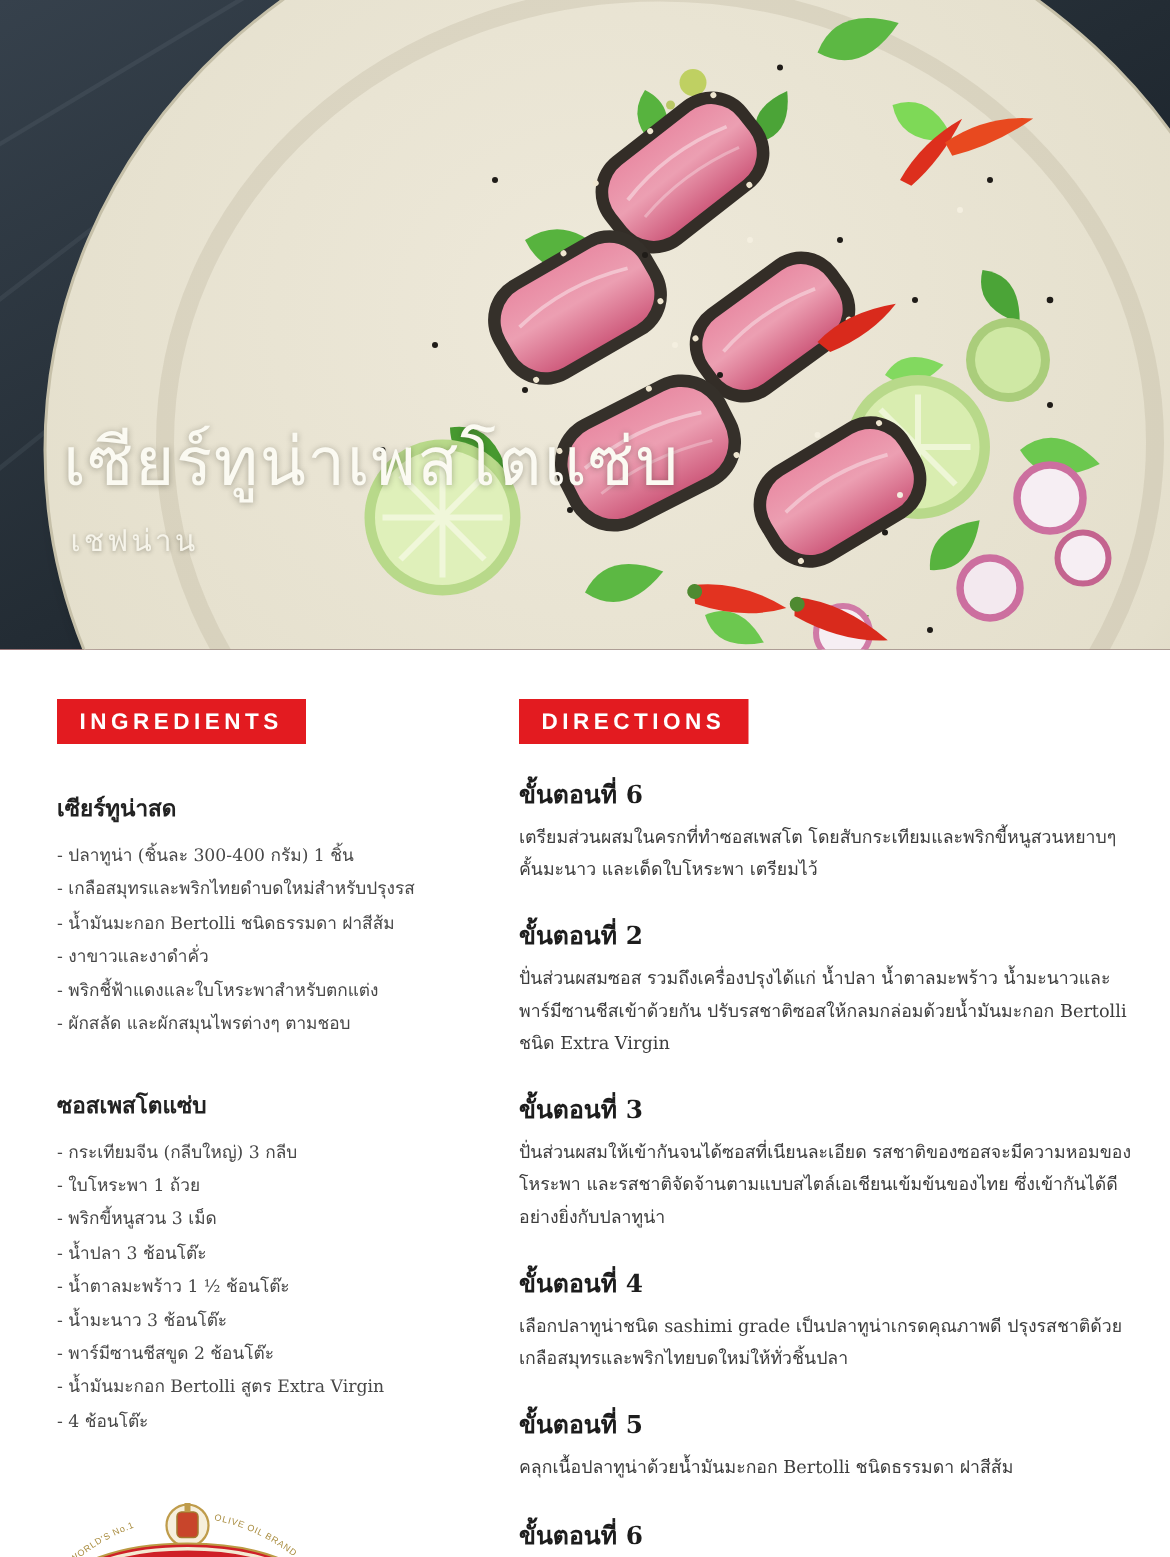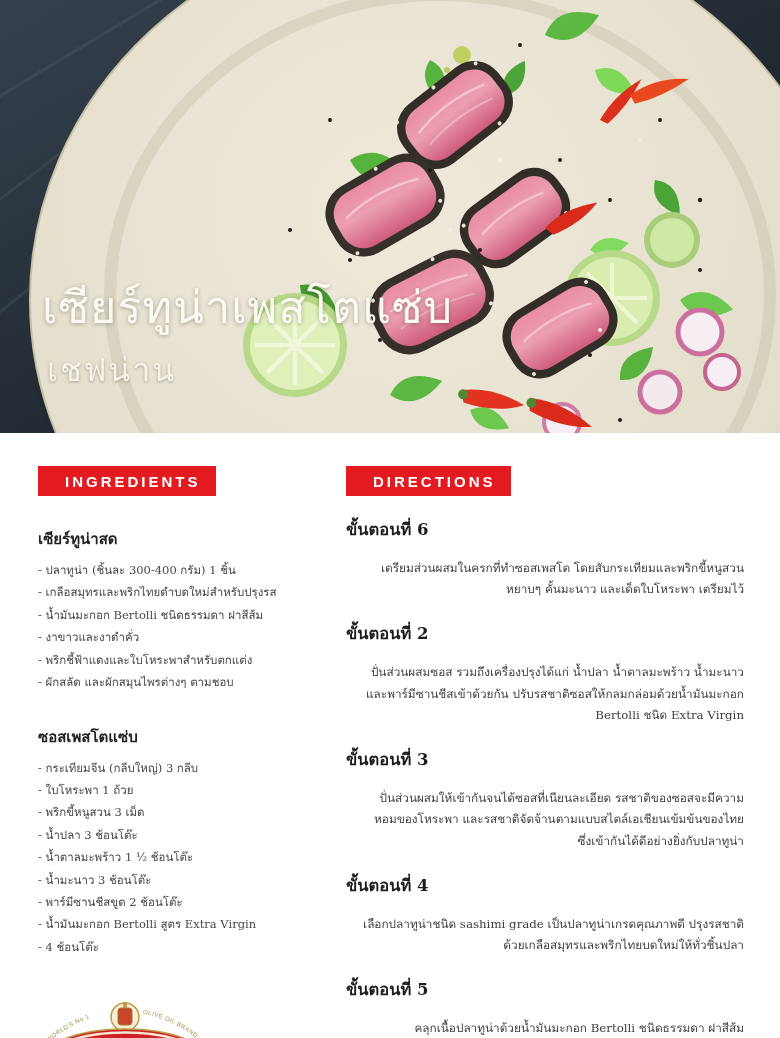--- a/index.html
+++ b/index.html
@@ -12,45 +12,45 @@
   .hero svg{display:block;}
   .hero-title{
     position:absolute;left:42px;top:283px;width:520px;
     font-family:"DejaVu Sans",sans-serif;font-weight:400;
     font-size:45px;line-height:1.1;color:#fbfaf2;
     text-shadow:0 1px 4px rgba(40,40,30,.35);letter-spacing:1px;
   }
   .hero-subtitle{
     position:absolute;left:47px;top:344px;
     font-family:Liberation Sans, sans-serif;font-weight:400;
-    font-size:32px;color:#f6f4ea;letter-spacing:2px;
+    font-size:20px;color:#f6f4ea;letter-spacing:2px;
     text-shadow:0 1px 3px rgba(40,40,30,.35);
   }
   
   .content{
     display:grid;grid-template-columns:300px 1fr;column-gap:8px;
     padding:33px 20px 0 38px;box-sizing:border-box;width:780px;
   }
   .badge{
     display:inline-block;background:#e31b20;color:#ffffff;
     font-family:"Liberation Sans",sans-serif;font-weight:bold;
-    font-size:15px;letter-spacing:3px;padding:7px 15px 6px 27px;
+    font-size:15px;letter-spacing:3px;padding:7px 15px 6px 15px;
   }
   .section-heading{
     font-size:15px;font-weight:bold;color:#222;margin:31px 0 8px 0;
   }
   .ing-item{
     font-size:11.5px;line-height:1.95;color:#474747;
   }
   .step{margin-bottom:17px;}
   .step-title{
     font-size:16.5px;font-weight:bold;color:#1d1d1d;margin:20px 0 6px 0;
   }
   .step-text{
-    font-size:11.8px;line-height:1.8;color:#3d3d3d;margin:16px;max-width:412px;text-align:right;
+    font-size:11.8px;line-height:1.8;color:#3d3d3d;margin:0;max-width:412px;
   }
   .logo-wrap{margin:42px 0 0 2px;width:170px;}
 </style>
 </head>
 <body>
 
 <div class="hero">
   <svg width="780" height="433" viewBox="0 0 780 433">
     <defs>
       <linearGradient id="bgGrad" x1="0" y1="0" x2="1" y2="1">

